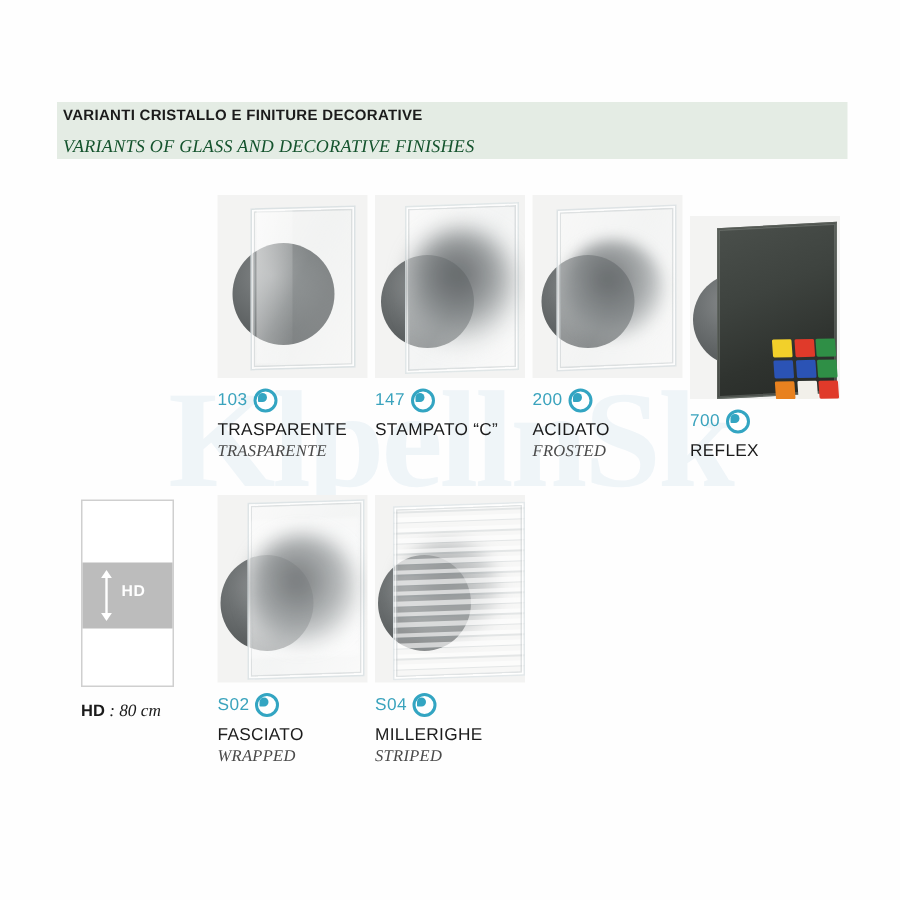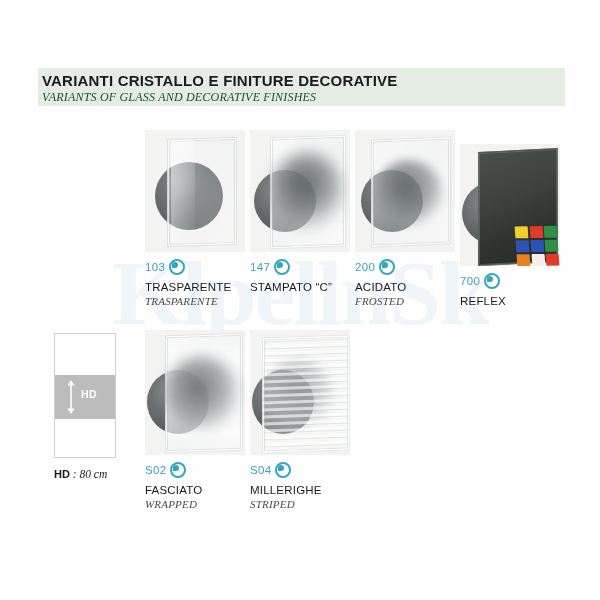--- a/index.html
+++ b/index.html
@@ -21,21 +21,21 @@
     user-select:none;pointer-events:none;z-index:0;white-space:nowrap;
   }
 
   
   .header-band{
     position:absolute;left:38px;top:68px;width:527px;height:38px;
     background:#e4ece4;z-index:2;
   }
   .header-title{
     position:absolute;left:42px;top:72px;
-    font-size:15px;font-weight:700;color:#1b1b1b;
+    font-size:10px;font-weight:700;color:#1b1b1b;
     letter-spacing:.2px;z-index:3;white-space:nowrap;
   }
   .header-sub{
     position:absolute;left:42px;top:90px;
     font-family:"Liberation Serif", serif;
     font-size:12px;font-style:italic;color:#14532d;
     letter-spacing:.2px;z-index:3;white-space:nowrap;
   }
 
   

